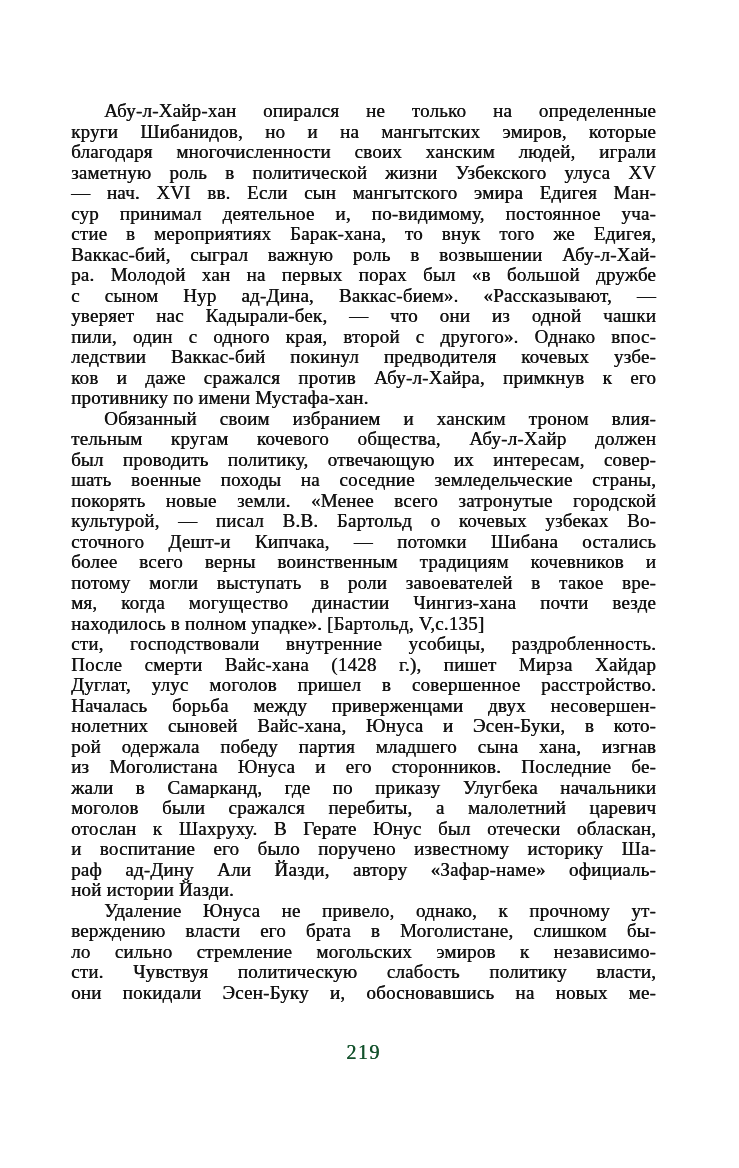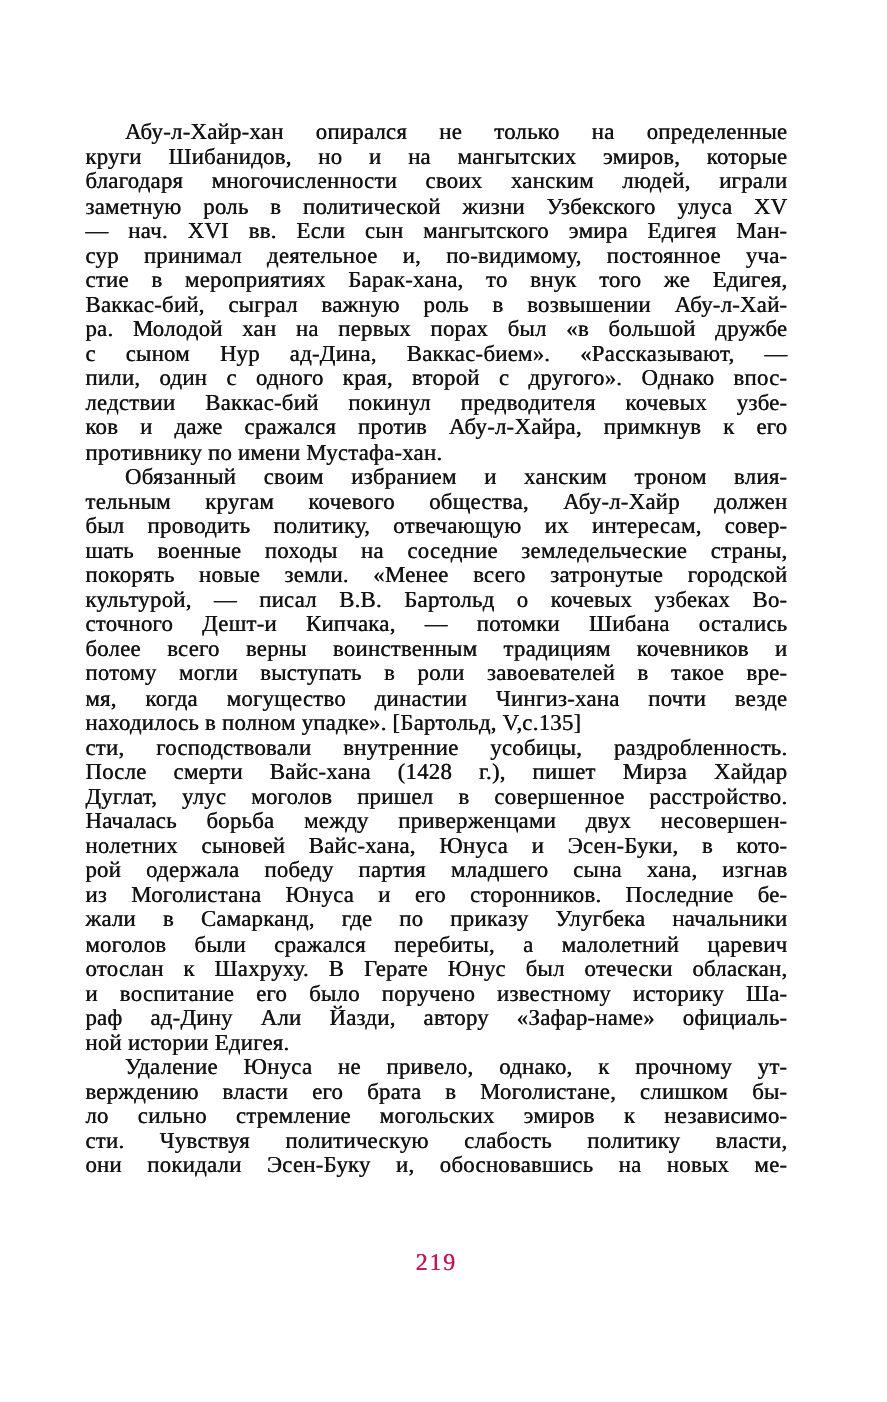--- a/index.html
+++ b/index.html
@@ -33,21 +33,21 @@
     text-align-last: justify;
   }
   .line.indent { padding-left: 33px; }
   .line.endpara { text-align-last: left; }
   .page-number {
     position: absolute;
     left: 71px;
     top: 1041px;
     width: 585px;
     text-align: center;
-    color: #be185d;
+    color: #14532d;
     font-size: 20px;
     letter-spacing: 1.5px;
     text-shadow: 0.4px 0 0 currentColor;
   }
 </style>
 </head>
 <body>
 
 <div class="page">
   <main class="text-block" id="text-block">
@@ -55,20 +55,21 @@
         <div class="line indent">Абу-л-Хайр-хан опирался не только на определенные</div>
         <div class="line">круги Шибанидов, но и на мангытских эмиров, которые</div>
         <div class="line">благодаря многочисленности своих ханским людей, играли</div>
         <div class="line">заметную роль в политической жизни Узбекского улуса XV</div>
         <div class="line">— нач. XVI вв. Если сын мангытского эмира Едигея Ман-</div>
         <div class="line">сур принимал деятельное и, по-видимому, постоянное уча-</div>
         <div class="line">стие в мероприятиях Барак-хана, то внук того же Едигея,</div>
         <div class="line">Ваккас-бий, сыграл важную роль в возвышении Абу-л-Хай-</div>
         <div class="line">ра. Молодой хан на первых порах был «в большой дружбе</div>
         <div class="line">с сыном Нур ад-Дина, Ваккас-бием». «Рассказывают, —</div>
+        <div class="line">уверяет нас Кадырали-бек, — что они из одной чашки</div>
         <div class="line">пили, один с одного края, второй с другого». Однако впос-</div>
         <div class="line">ледствии Ваккас-бий покинул предводителя кочевых узбе-</div>
         <div class="line">ков и даже сражался против Абу-л-Хайра, примкнув к его</div>
         <div class="line endpara">противнику по имени Мустафа-хан.</div>
       </div>
       <div class="paragraph">
         <div class="line indent">Обязанный своим избранием и ханским троном влия-</div>
         <div class="line">тельным кругам кочевого общества, Абу-л-Хайр должен</div>
         <div class="line">был проводить политику, отвечающую их интересам, совер-</div>
         <div class="line">шать военные походы на соседние земледельческие страны,</div>
@@ -86,21 +87,21 @@
         <div class="line">Дуглат, улус моголов пришел в совершенное расстройство.</div>
         <div class="line">Началась борьба между приверженцами двух несовершен-</div>
         <div class="line">нолетних сыновей Вайс-хана, Юнуса и Эсен-Буки, в кото-</div>
         <div class="line">рой одержала победу партия младшего сына хана, изгнав</div>
         <div class="line">из Моголистана Юнуса и его сторонников. Последние бе-</div>
         <div class="line">жали в Самарканд, где по приказу Улугбека начальники</div>
         <div class="line">моголов были сражался перебиты, а малолетний царевич</div>
         <div class="line">отослан к Шахруху. В Герате Юнус был отечески обласкан,</div>
         <div class="line">и воспитание его было поручено известному историку Ша-</div>
         <div class="line">раф ад-Дину Али Йазди, автору «Зафар-наме» официаль-</div>
-        <div class="line endpara">ной истории Едигея.</div>
+        <div class="line endpara">ной истории Йазди.</div>
       </div>
       <div class="paragraph">
         <div class="line indent">Удаление Юнуса не привело, однако, к прочному ут-</div>
         <div class="line">верждению власти его брата в Моголистане, слишком бы-</div>
         <div class="line">ло сильно стремление могольских эмиров к независимо-</div>
         <div class="line">сти. Чувствуя политическую слабость политику власти,</div>
         <div class="line">они покидали Эсен-Буку и, обосновавшись на новых ме-</div>
       </div>
     </main>
   <div class="page-number">219</div>

